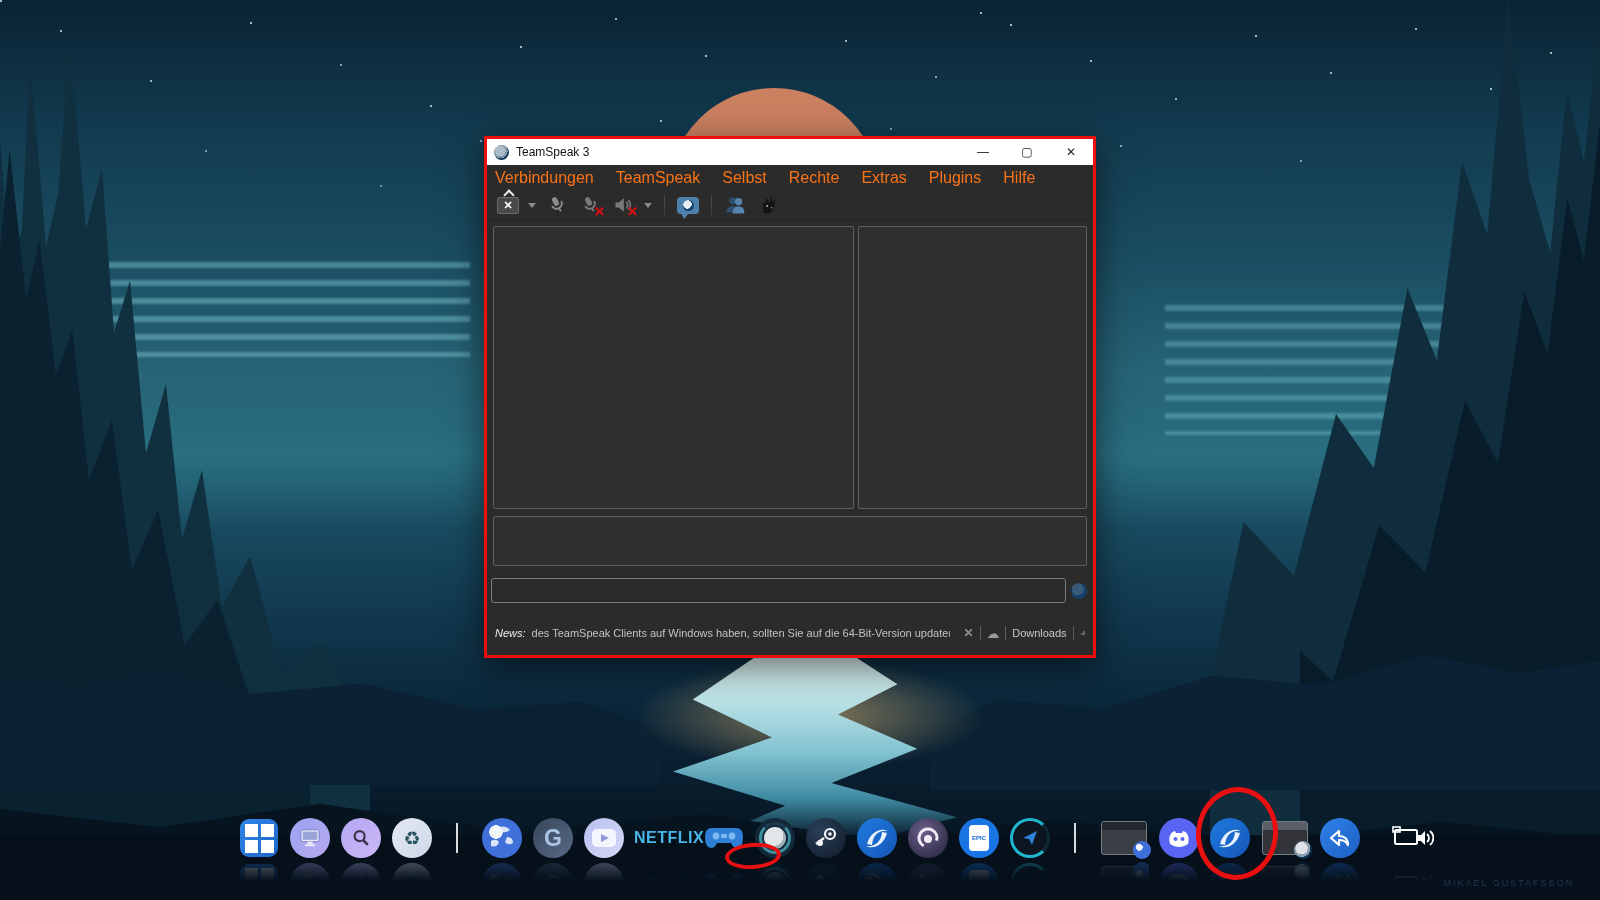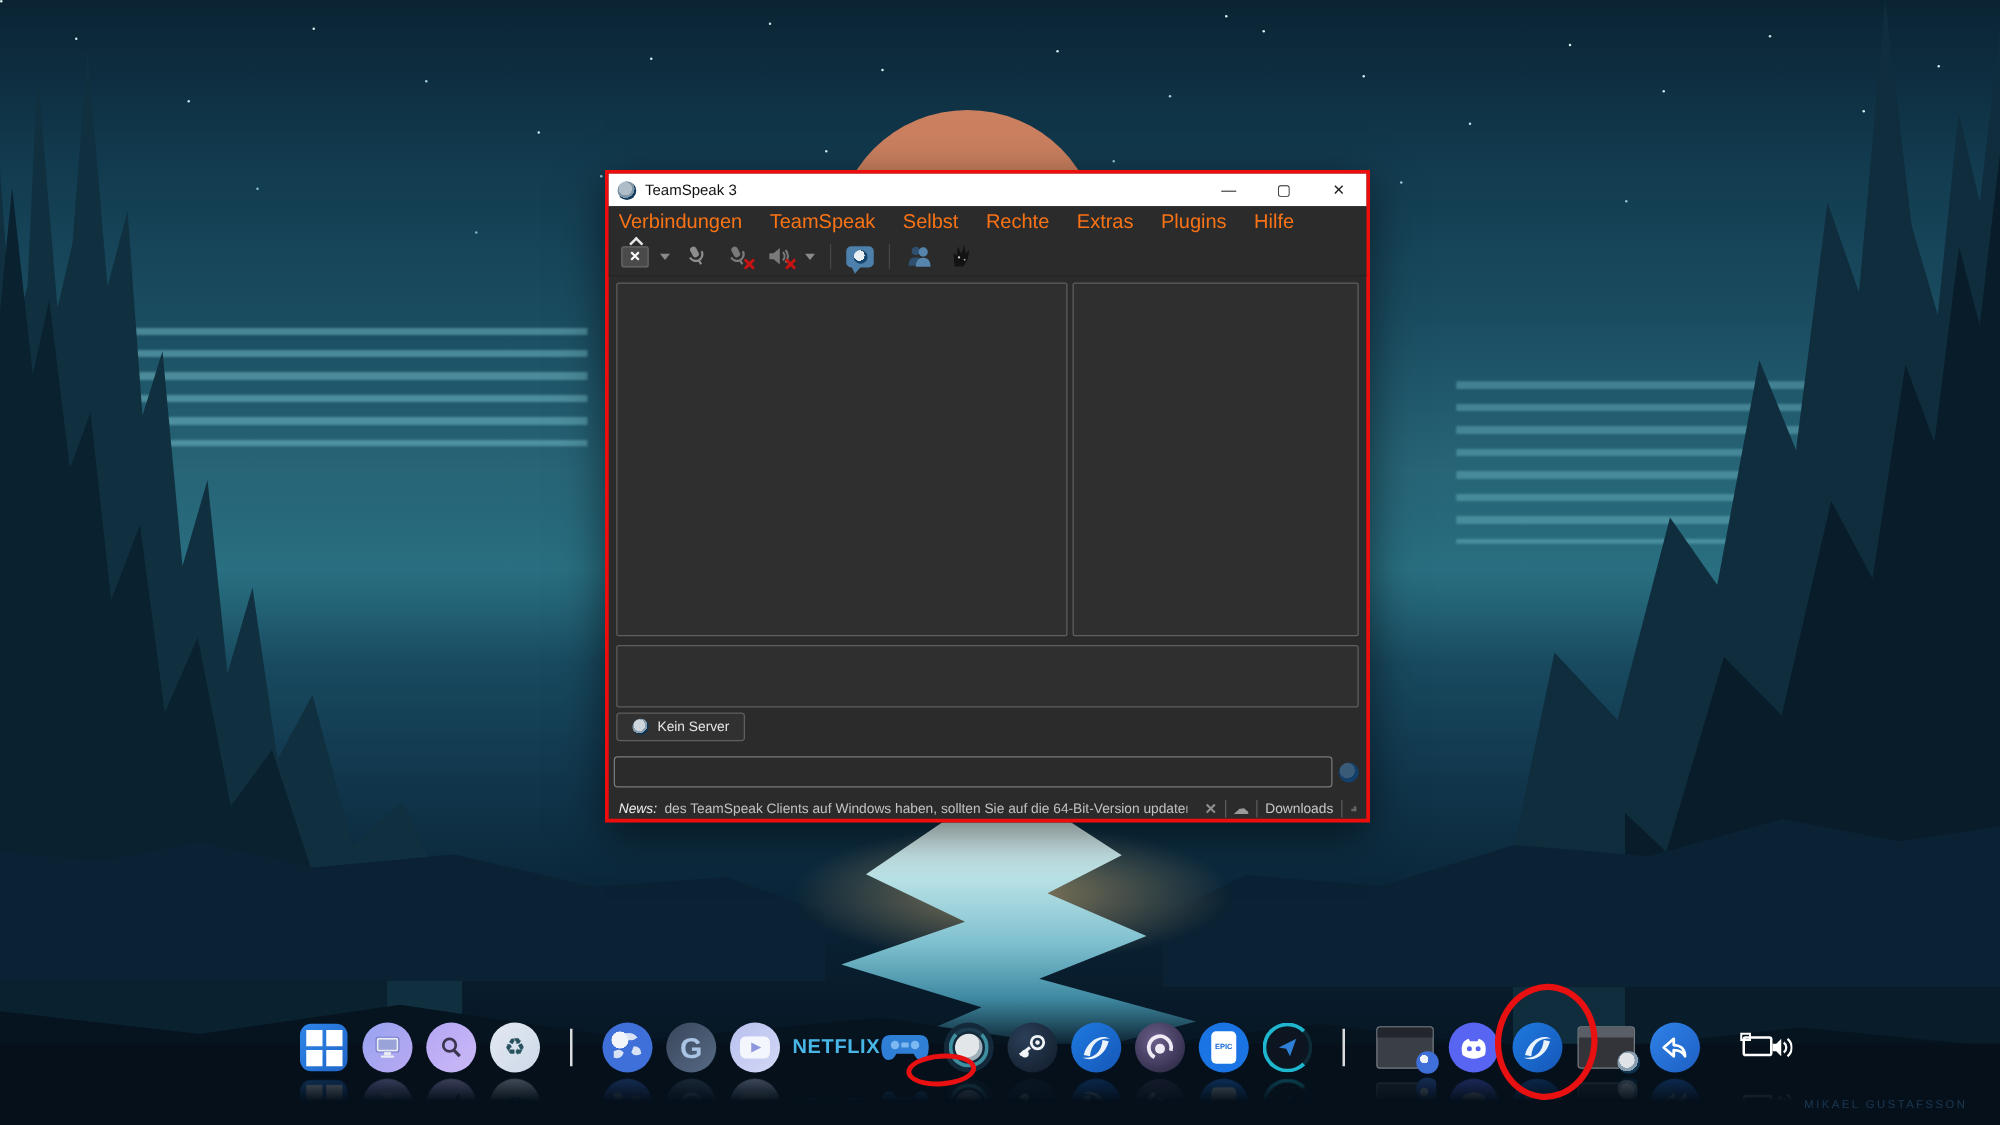--- a/index.html
+++ b/index.html
@@ -216,26 +216,20 @@
       </div>
     </div>
 
     <div class="main-area">
       <div class="panel tree-panel"></div>
       <div class="panel info-panel"></div>
     </div>
 
     <div class="panel log-box"></div>
 
-    <div class="tab-row">
-      <div class="server-tab">
-        <div class="tab-logo"></div>
-        <span>Kein Server</span>
-      </div>
-    </div>
 
     <div class="input-row">
       <div class="chat-input"></div>
       <div class="emote-btn"></div>
     </div>
 
     <div class="statusbar">
       <span class="news-label">News:</span>
       <span class="news-text">des TeamSpeak Clients auf Windows haben, sollten Sie auf die 64-Bit-Version updaten. Downloads sind auf</span>
       <span class="news-close">✕</span>

